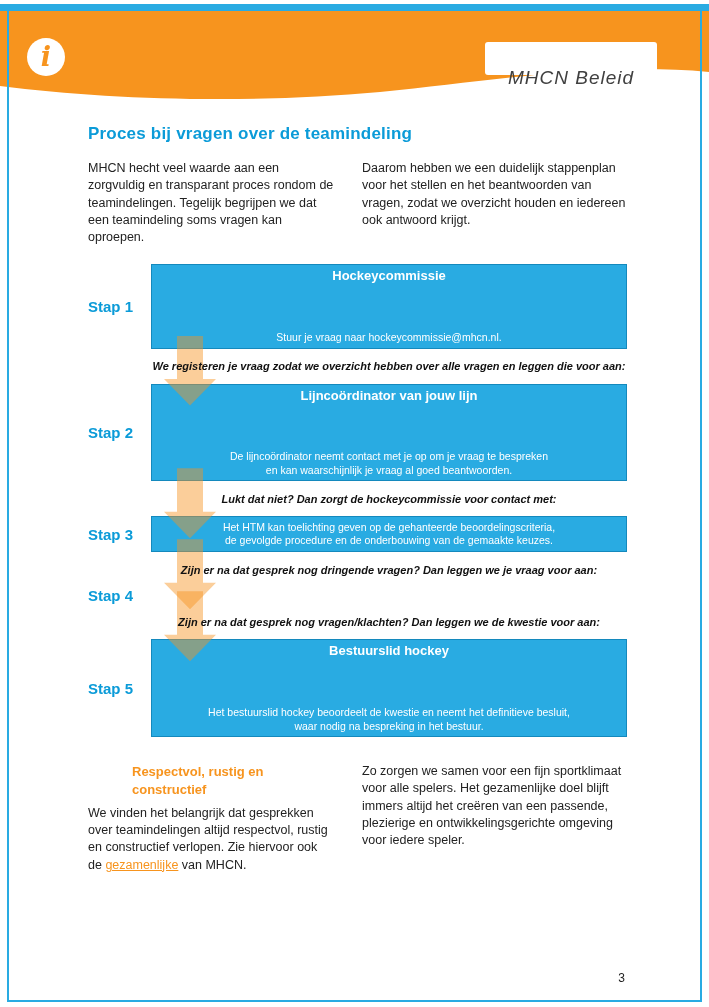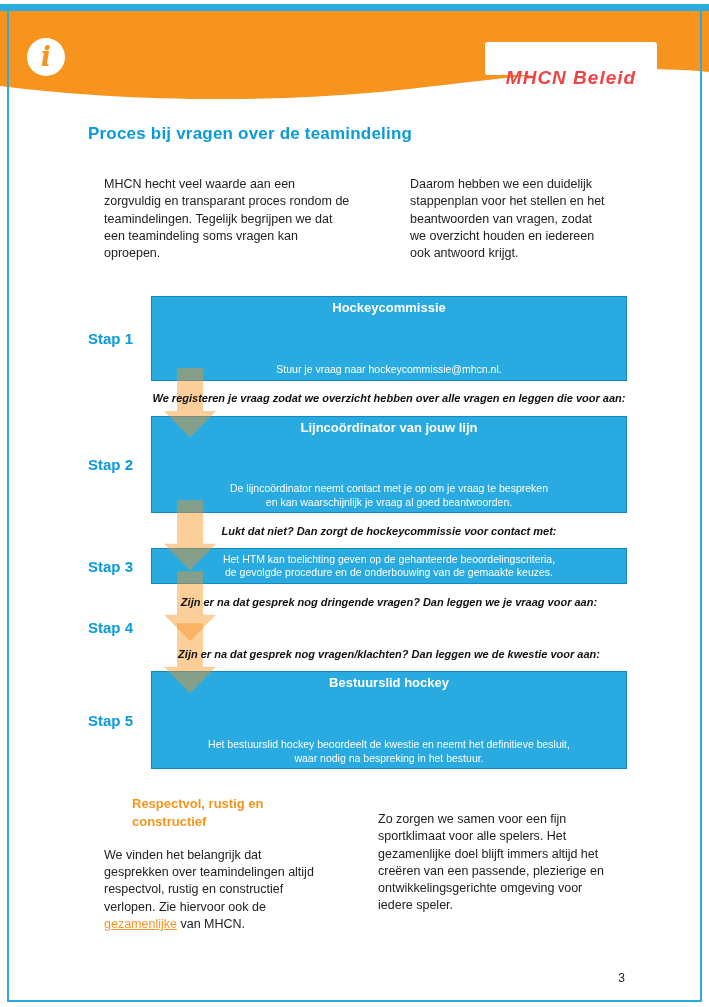--- a/index.html
+++ b/index.html
@@ -11,30 +11,30 @@
   .frame{position:absolute;top:7px;left:7px;right:7px;bottom:5px;border:2px solid #29ABE2;border-top:none;pointer-events:none;z-index:9;}
 
   
   .header{position:relative;height:106px;}
   .header svg{position:absolute;top:0;left:0;}
   .info-circle{position:absolute;top:38px;left:27px;width:38px;height:38px;background:#fff;border-radius:50%;
     display:flex;align-items:center;justify-content:center;z-index:2;}
   .info-glyph{font-family:"DejaVu Serif", serif;font-style:italic;font-weight:bold;font-size:27px;color:#F7941E;line-height:1;transform:translateY(-1px);}
   .badge{position:absolute;top:42px;right:52px;width:172px;height:33px;background:#fff;border-radius:3px;
     display:flex;align-items:center;justify-content:center;z-index:2;}
-  .badge-text{font-style:italic;font-weight:bold;font-size:19px;color:#ef4444;letter-spacing:1px;margin-top:39px;}
+  .badge-text{font-style:italic;font-weight:normal;font-size:19px;color:#404040;letter-spacing:1px;margin-top:39px;}
 
   
   .content{position:relative;padding:0 82px 0 88px;}
   .page-title{margin:18px 0 16px 0;font-size:17px;font-weight:bold;color:#0B9BD8;letter-spacing:0.2px;}
 
   .twocol{display:flex;gap:28px;font-size:12.5px;line-height:1.38;}
   .col-left{width:246px;flex:none;}
   .col-right{flex:1;}
-  .twocol p{margin:16px;}
+  .twocol p{margin:0;}
 
   
   .diagram{margin-top:18px;}
   .step-row{display:flex;align-items:center;position:relative;z-index:1;}
   .step-label{width:63px;flex:none;color:#0B9BD8;font-weight:bold;font-size:15px;}
   .step-box{flex:1;background:#29ABE2;border:1px solid #1489BD;color:#fff;text-align:center;padding:3px 8px;box-sizing:border-box;min-height:36px;display:flex;flex-direction:column;justify-content:center;gap:46px;}
   .box-title{font-weight:bold;font-size:13px;line-height:1.3;}
   .box-body{font-size:10.5px;line-height:1.28;white-space:pre-line;}
   .connector-row{position:relative;z-index:2;margin-left:63px;height:35px;display:flex;align-items:center;justify-content:center;}
   .connector-text{position:relative;z-index:3;font-style:italic;font-weight:600;font-size:11px;color:#111;text-align:center;}

